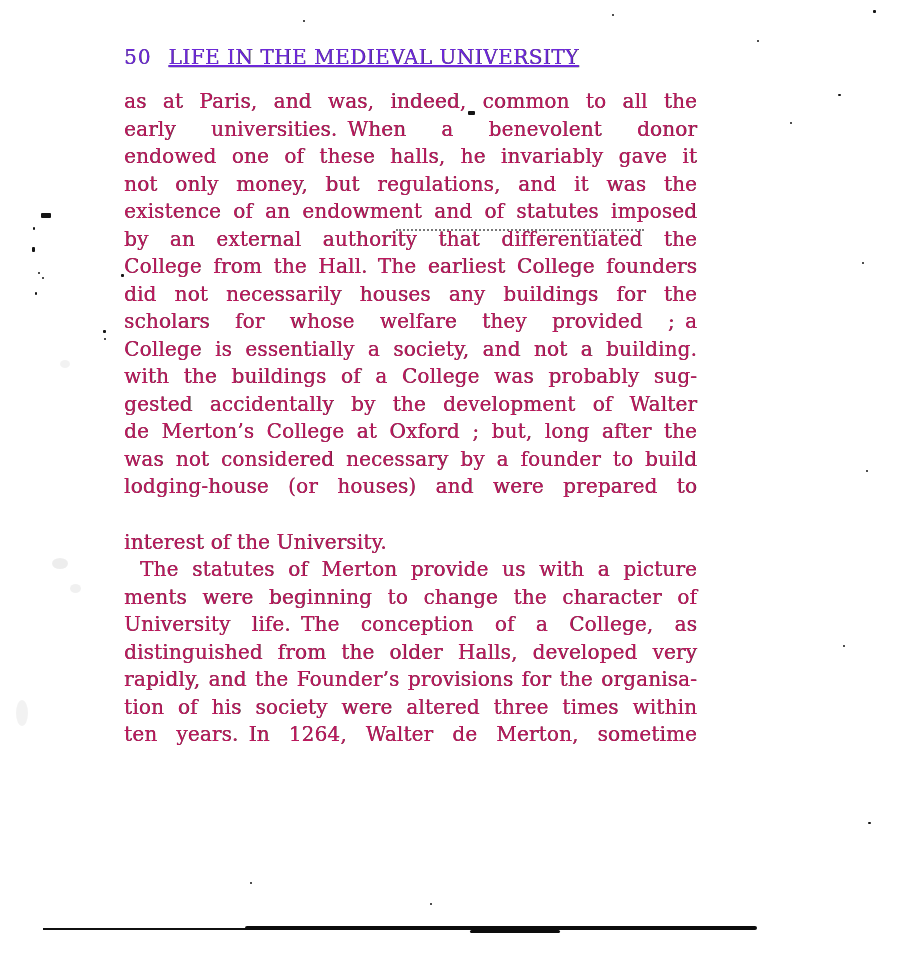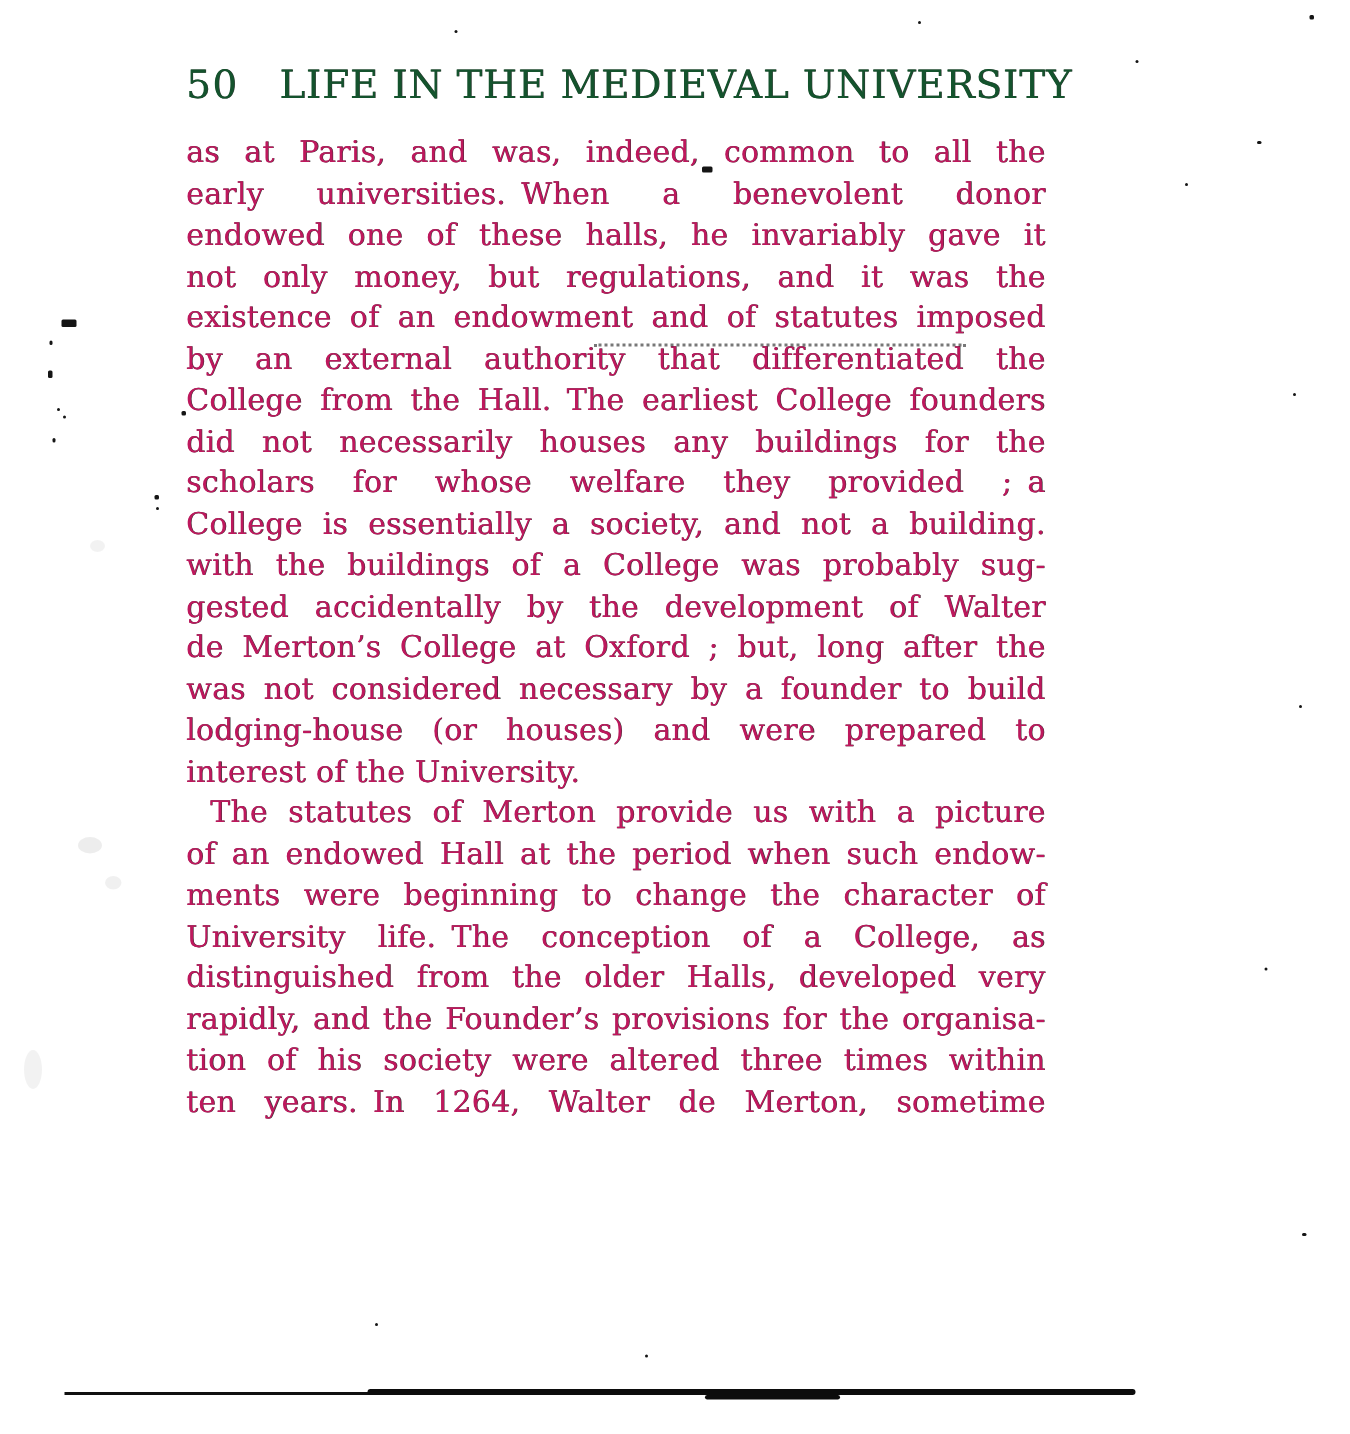--- a/index.html
+++ b/index.html
@@ -13,45 +13,45 @@
     width: 900px; height: 956px;
     background: #ffffff;
     color: #121212;
     font-family: "DejaVu Serif", serif;
   }
   
   .running-head {
     position: absolute; left: 124px; top: 42px;
     width: 576px; height: 30px;
     display: flex; align-items: flex-end;
-    font-size: 26px; line-height: 30px;
-    color: #14532d;
+    font-size: 20px; line-height: 30px;
+    color: #6d28d9;
     text-shadow: 0.35px 0.25px 0 rgba(20,20,20,0.85);
     white-space: nowrap;
   }
   .pagenum { letter-spacing: 1px; }
-  .head-title { margin-left: 27px; letter-spacing: 0.5px; }
+  .head-title { margin-left: 17px; letter-spacing: 0.5px; text-decoration: underline; }
   
   .textblock {
     position: absolute; left: 124px; top: 88px;
     width: 573px;
   }
   .line {
     height: 27.5px; line-height: 27.5px;
     font-size: 20px;
     letter-spacing: 0.15px;
     text-align: justify;
     text-align-last: justify;
     text-justify: inter-word;
     color: #be185d;
     text-shadow: 0.35px 0.25px 0 rgba(19,19,19,0.85);
     overflow: visible;
     white-space: nowrap;
   }
-  .line.pe { text-align-last: left; }   
+  .line.pe { text-align-last: left; margin-top: 28px; }   
   .line.ind { text-indent: 16px; }      
   
   .rule-thin {
     position: absolute; left: 43px; top: 928px;
     width: 210px; height: 2px; background: #101010;
   }
   .rule-thick {
     position: absolute; left: 245px; top: 926px;
     width: 512px; height: 4px; background: #0c0c0c;
     border-radius: 2px;
@@ -97,21 +97,20 @@
     <div class="line">did not necessarily houses any buildings for the</div>
     <div class="line">scholars for whose welfare they provided ; a</div>
     <div class="line">College is essentially a society, and not a building.</div>
     <div class="line">with the buildings of a College was probably sug-</div>
     <div class="line">gested accidentally by the development of Walter</div>
     <div class="line">de Merton’s College at Oxford ; but, long after the</div>
     <div class="line">was not considered necessary by a founder to build</div>
     <div class="line">lodging-house (or houses) and were prepared to</div>
     <div class="line pe">interest of the University.</div>
     <div class="line ind">The statutes of Merton provide us with a picture</div>
-    <div class="line">of an endowed Hall at the period when such endow-</div>
     <div class="line">ments were beginning to change the character of</div>
     <div class="line">University life. The conception of a College, as</div>
     <div class="line">distinguished from the older Halls, developed very</div>
     <div class="line">rapidly, and the Founder’s provisions for the organisa-</div>
     <div class="line">tion of his society were altered three times within</div>
     <div class="line">ten years. In 1264, Walter de Merton, sometime</div>
   </main>
 
   <div class="rule-thin"></div>
   <div class="rule-thick"></div>

